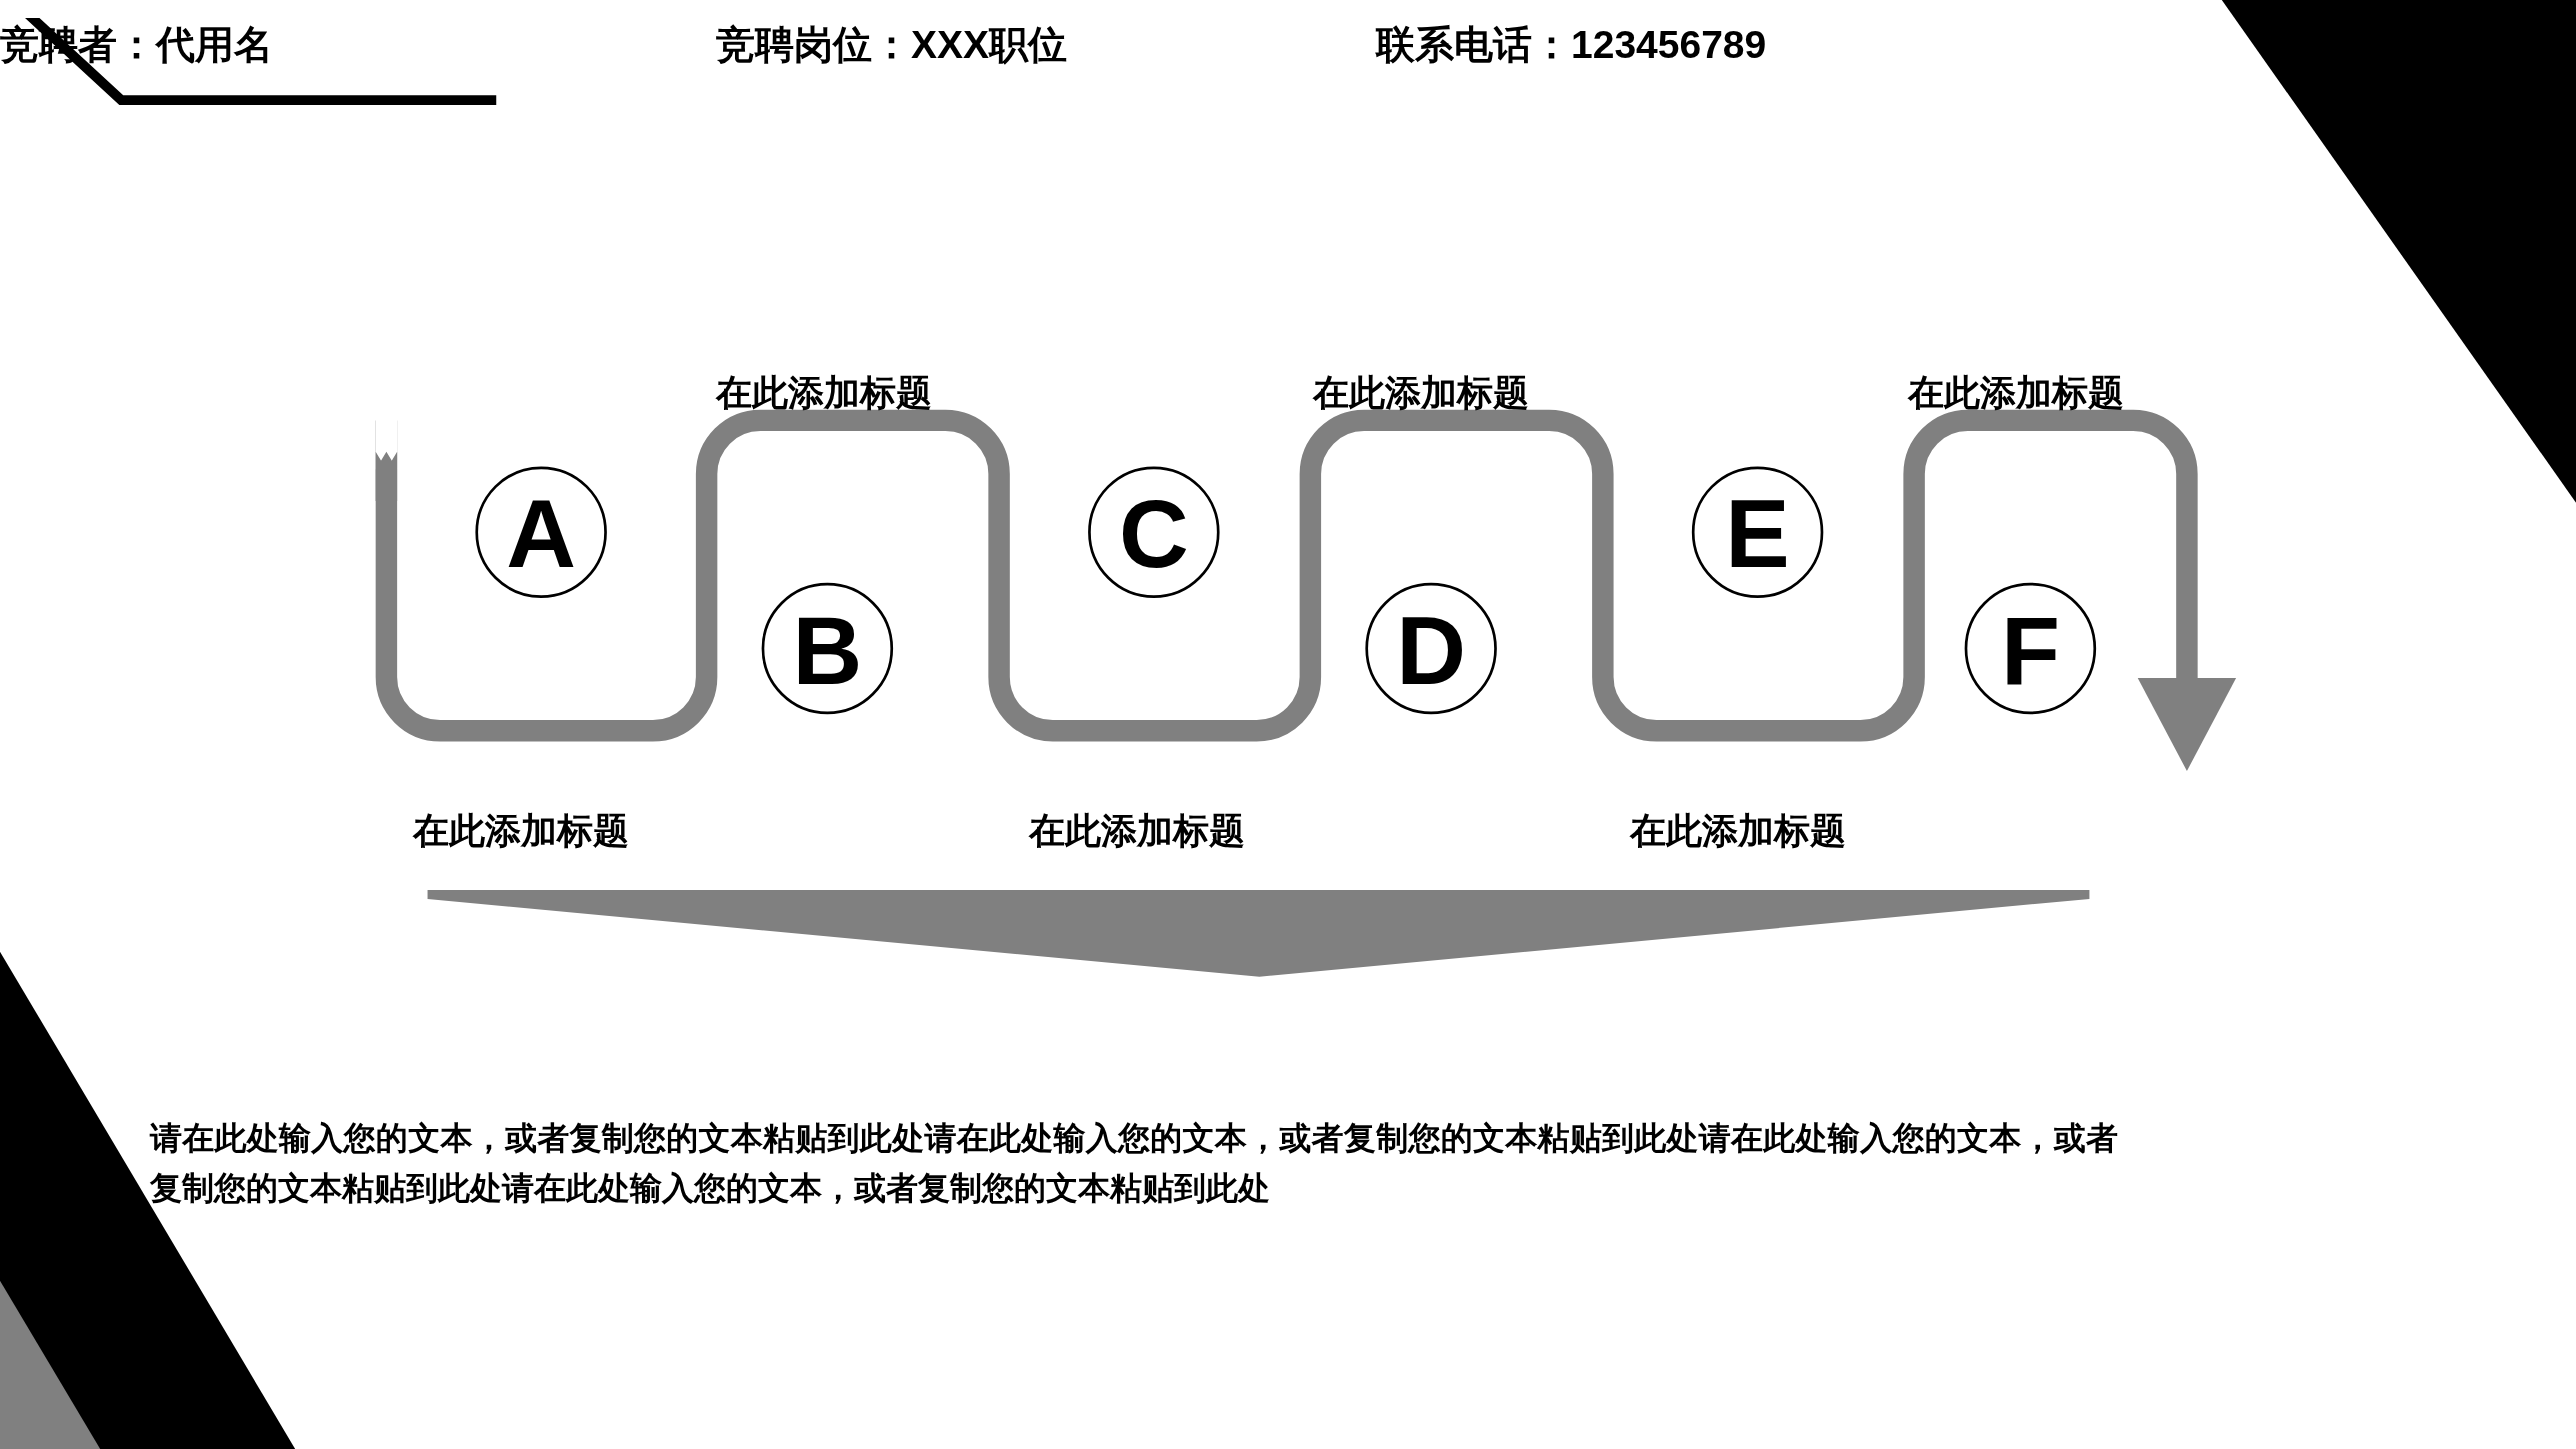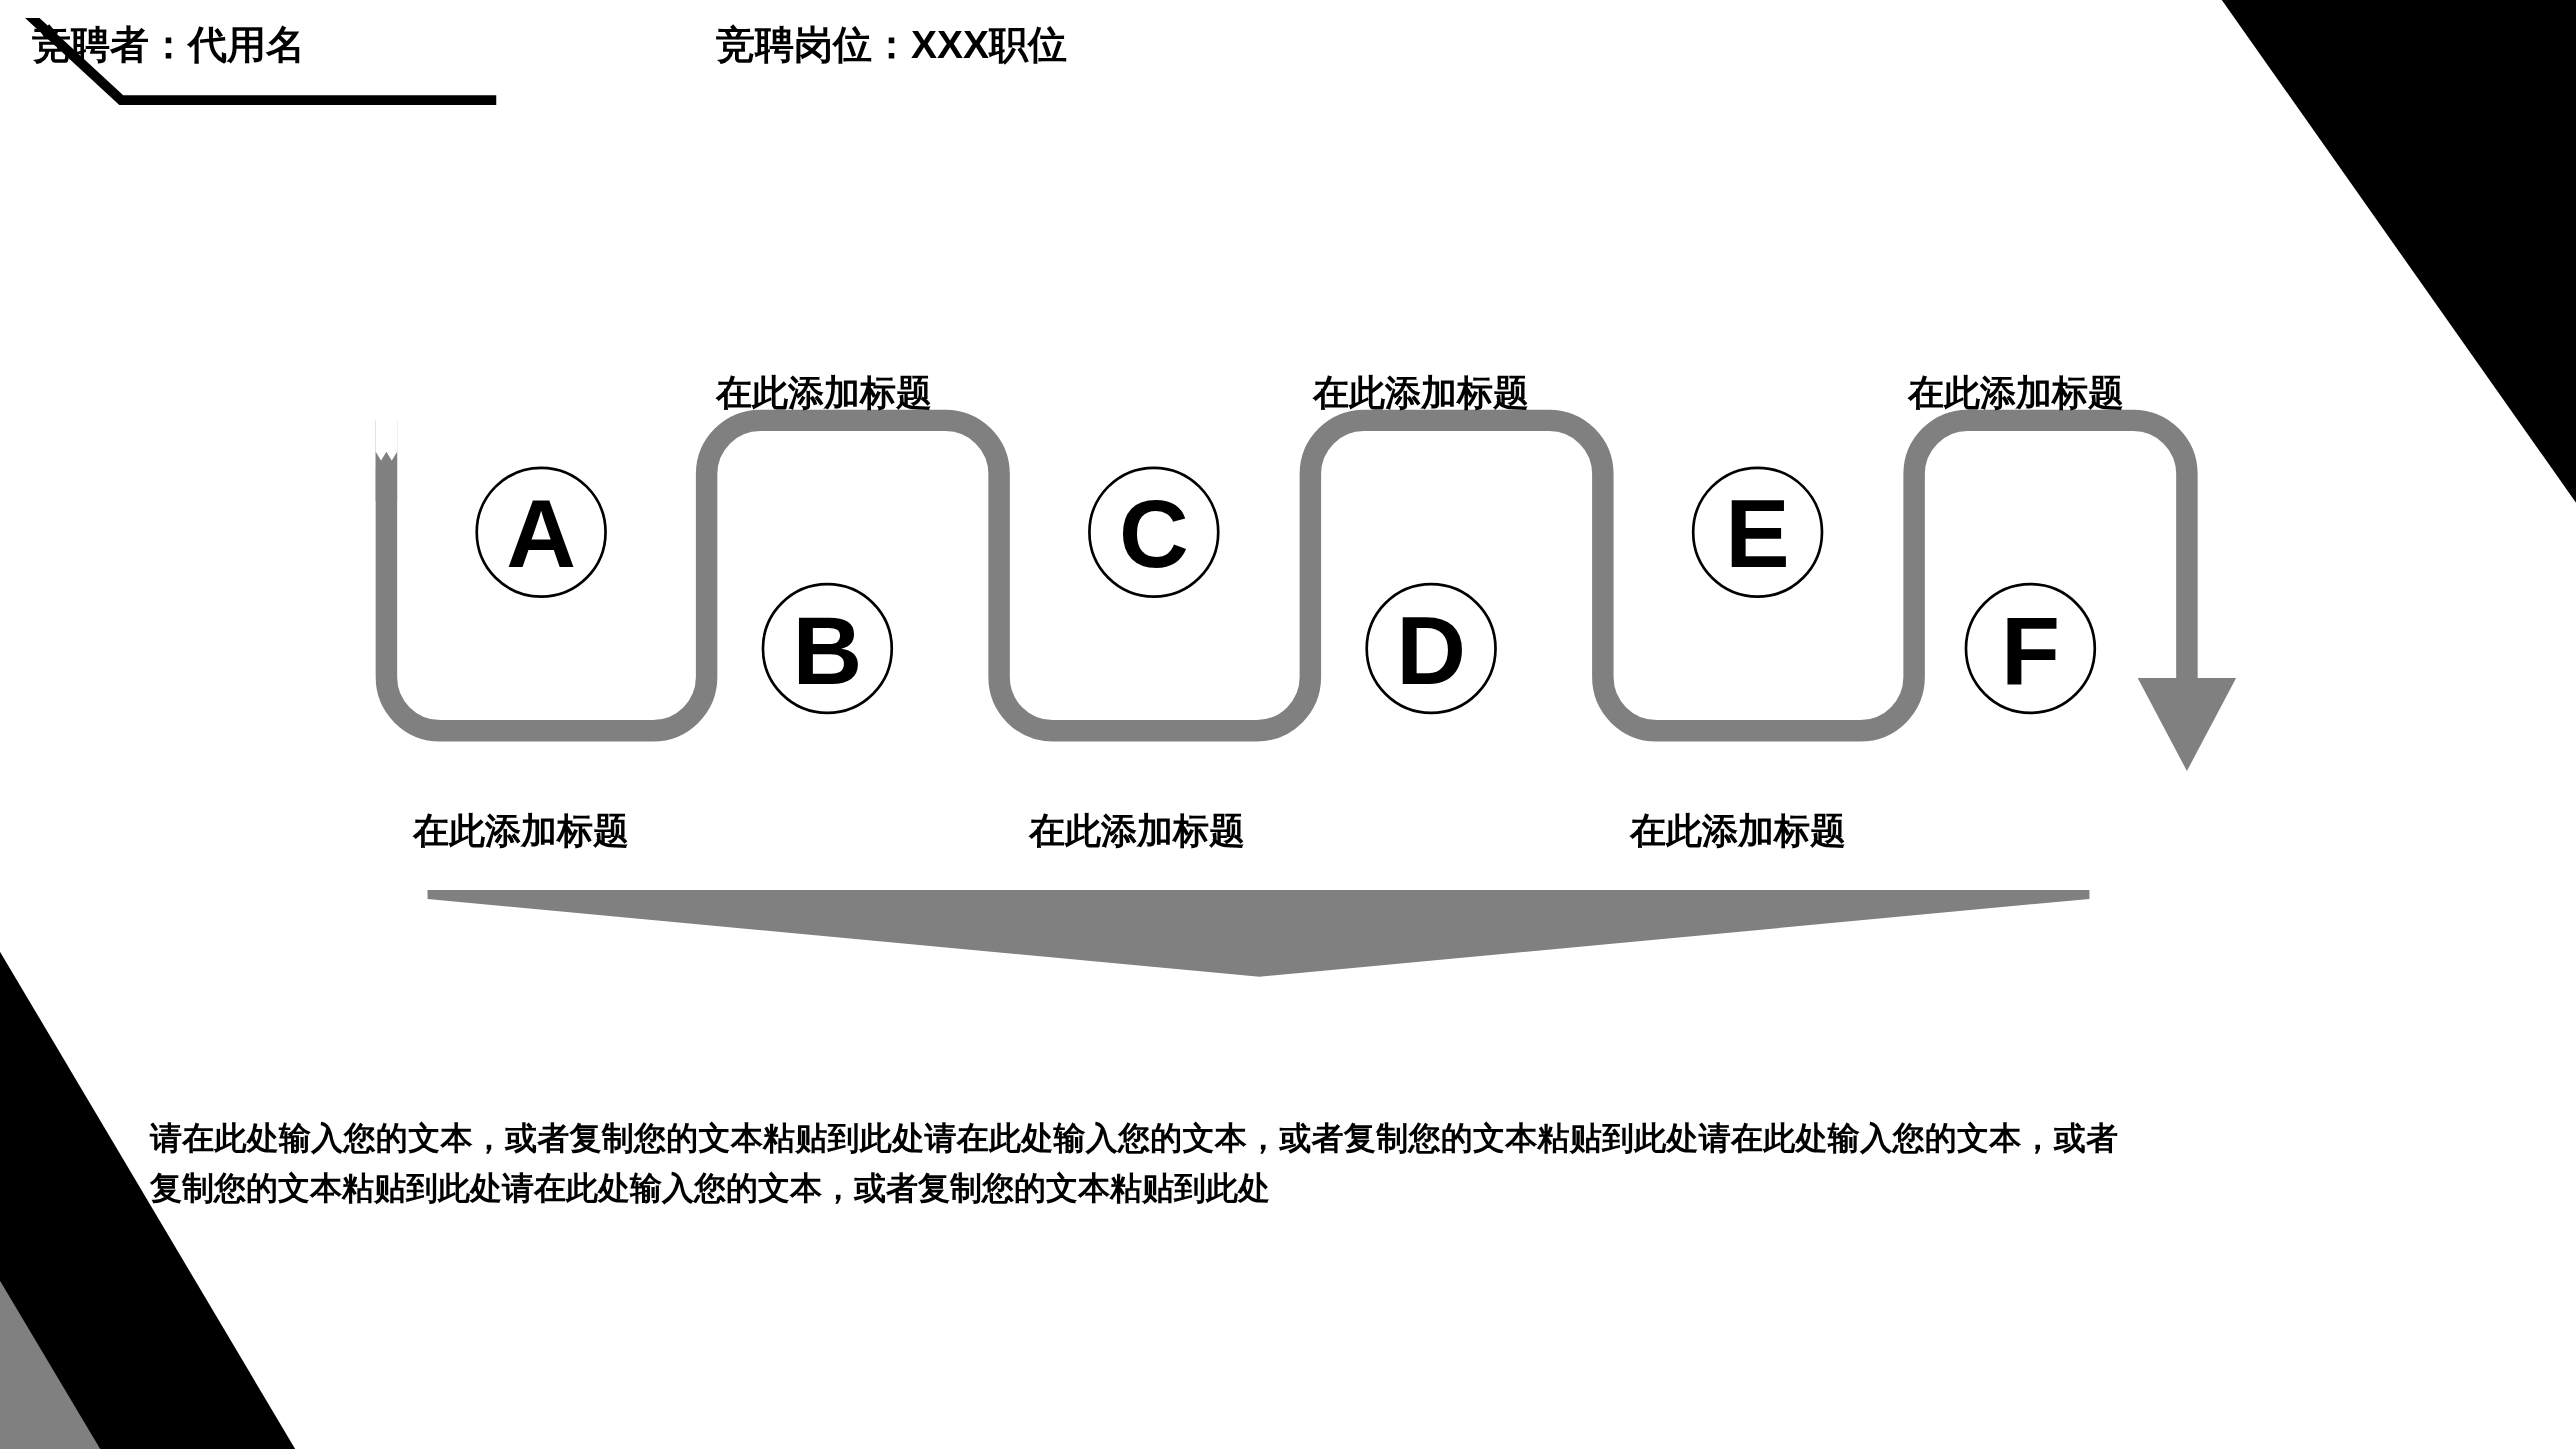--- a/index.html
+++ b/index.html
@@ -43,21 +43,21 @@
   }
   .hdr-item {
     position: absolute;
     font-size: 39px;
     line-height: 54px;
     font-weight: 700;
     color: #000000;
     white-space: nowrap;
     letter-spacing: 0px;
   }
-  #hdr-0 { left: 0px;    top: 0px; margin-left: 32px; }
+  #hdr-0 { left: 0px;    top: 0px; }
   #hdr-1 { left: 716px;  top: 0px; }
   #hdr-2 { left: 1376px; top: 0px; }
 
   
   .name-rule {
     position: absolute;
     left: 0px;
     top: 0px;
     width: 555px;
     height: 125px;
@@ -126,20 +126,21 @@
     <polygon points="0,1064 330,1620 112,1620 0,1432" fill="#000000"></polygon>
   </svg>
 
   <div class="header-row">
     <svg class="name-rule" viewBox="0 0 620 140">
 
       <path d="M 18,-16 L 135,92 L 555,92" fill="none" stroke="#000000" stroke-width="11"></path>
     </svg>
     <div class="hdr-item" id="hdr-0">竞聘者：代用名</div>
     <div class="hdr-item" id="hdr-1">竞聘岗位：XXX职位</div>
+    <div class="hdr-item" id="hdr-2">联系电话：123456789</div>
   </div>
 
   <div id="diagram">
 
     <svg class="diagram-svg" viewBox="0 0 2880 1620">
 
       <g>
         <path d="M 432,470
                  L 432,757
                  A 60,60 0 0 0 492,817

